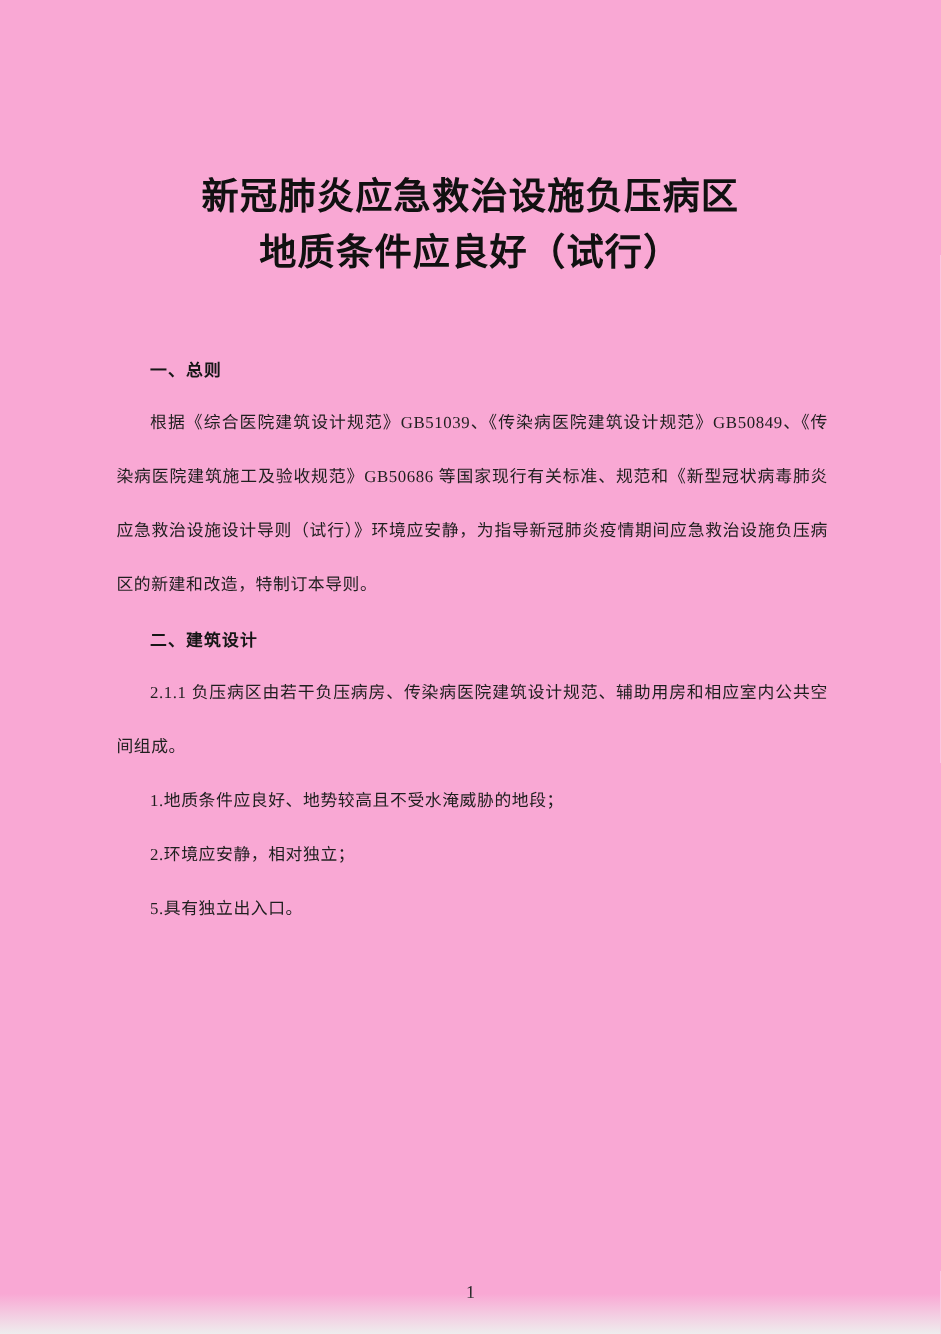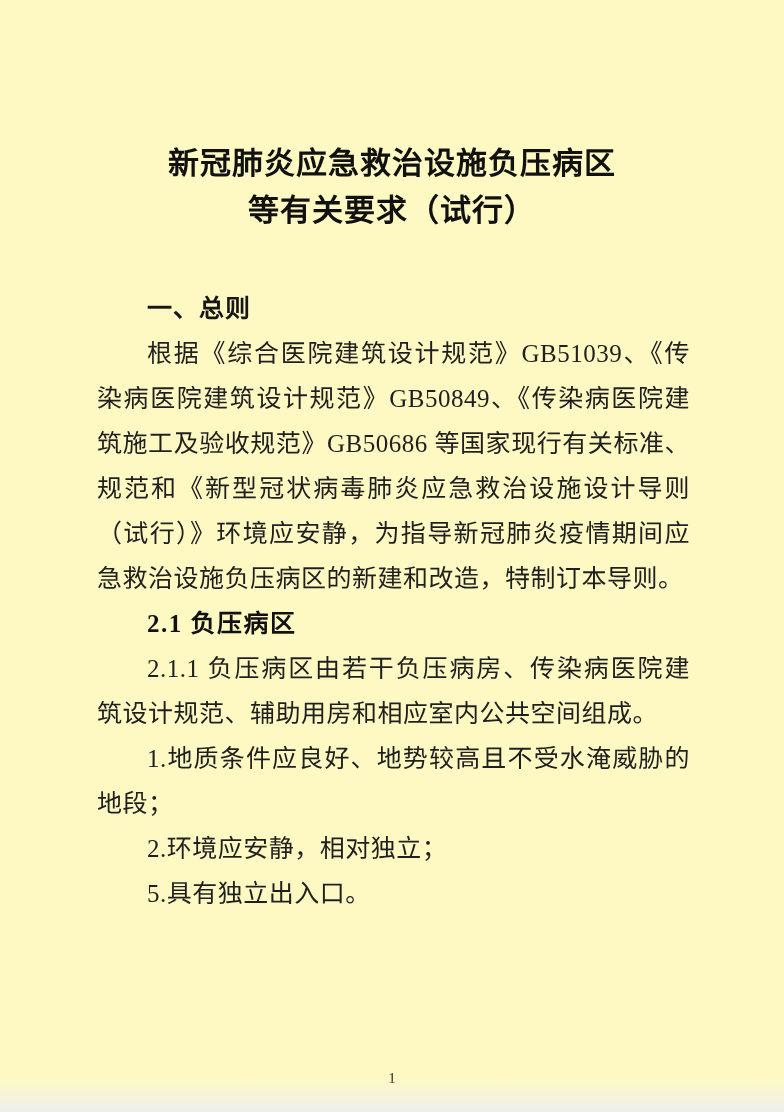--- a/index.html
+++ b/index.html
@@ -3,21 +3,21 @@
 <meta charset="utf-8">
 <style>
   * { box-sizing: border-box; }
   html, body { margin: 0; padding: 0; background: #ffffff; }
 
   .page {
     position: relative;
     width: 784px;
     height: 1112px;
     margin: 0 auto;
-    background: #fef9c3;
+    background: #f9a8d4;
     color: #1c1c1c;
     font-family: "Liberation Serif", serif;
     overflow: hidden;
   }
 
   
   .page-bottom-shade {
     position: absolute;
     left: 0; right: 0; bottom: 0;
     height: 34px;
@@ -42,21 +42,21 @@
     font-size: 21.5px;
     line-height: 45px;
     text-align: justify;
     letter-spacing: 0.5px;
     color: #1f1f1f;
   }
 
   .content p, .content h2, .content h3 {
     margin: 0;
     text-indent: 2em;
-    font-size: 25px;
+    font-size: 14px;
     line-height: 45px;
   }
 
   
   .heading-hei {
     font-family: "Liberation Sans", sans-serif;
     font-weight: bold;
     letter-spacing: 1px;
     color: #161616;
   }
@@ -79,31 +79,31 @@
     font-family: "Liberation Serif", serif;
   }
 </style>
 </head>
 <body>
 
 <div class="page">
 
   <h1 class="doc-title">
     <span class="title-line">新冠肺炎应急救治设施负压病区</span>
-    <span class="title-line">等有关要求（试行）</span>
+    <span class="title-line">地质条件应良好（试行）</span>
   </h1>
 
   <div class="content">
 
     <h2 class="heading-hei">一、总则</h2>
 
     <p>根据《综合医院建筑设计规范》GB51039、《传染病医院建筑设计规范》GB50849、《传染病医院建筑施工及验收规范》GB50686 等国家现行有关标准、规范和《新型冠状病毒肺炎应急救治设施设计导则（试行）》环境应安静，为指导新冠肺炎疫情期间应急救治设施负压病区的新建和改造，特制订本导则。</p>
 
+    <h2 class="heading-hei">二、建筑设计</h2>
 
-    <h3 class="heading-kai">2.1 负压病区</h3>
 
     <p>2.1.1 负压病区由若干负压病房、传染病医院建筑设计规范、辅助用房和相应室内公共空间组成。</p>
 
 
     <p>1.地质条件应良好、地势较高且不受水淹威胁的地段；</p>
 
     <p>2.环境应安静，相对独立；</p>
 
 
 

